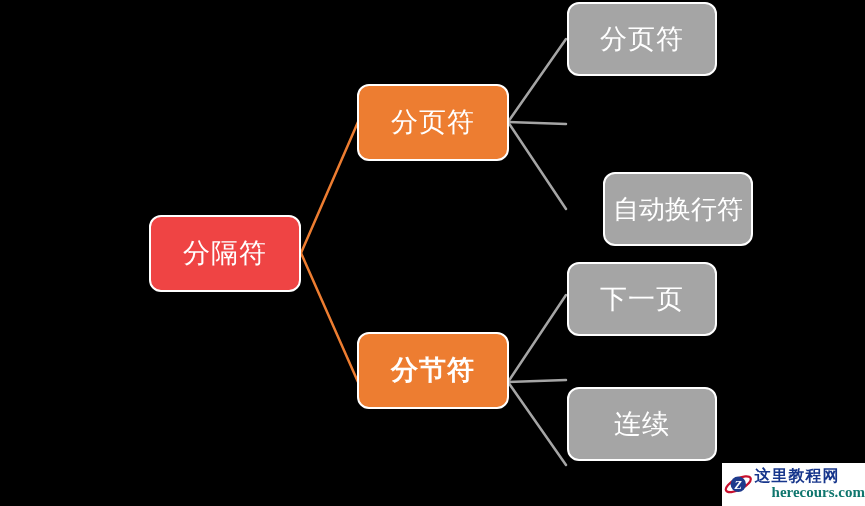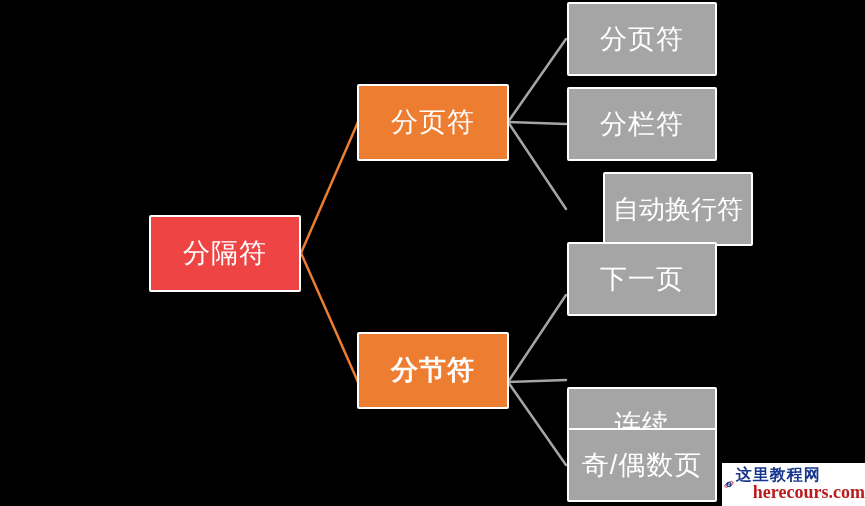--- a/index.html
+++ b/index.html
@@ -5,49 +5,49 @@
   html,body{margin:0;padding:0;}
   body{
     width:865px;height:506px;position:relative;overflow:hidden;
     background:#000000;
     font-family:"Liberation Sans","DejaVu Sans",sans-serif;
   }
   .stage{position:absolute;inset:0;}
   svg.connectors{position:absolute;left:0;top:0;width:865px;height:506px;}
   .node{
     position:absolute;box-sizing:border-box;
-    border:2px solid #ffffff;border-radius:2px;
+    border:2px solid #ffffff;border-radius:12px;
     display:flex;align-items:center;justify-content:center;
     color:#ffffff;font-size:27px;line-height:1;letter-spacing:1px;
     text-align:center;white-space:nowrap;
   }
   .root{left:149px;top:215px;width:152px;height:77px;background:#ef4444;}
   .branch{left:357px;width:152px;height:77px;background:#ED7D31;}
   .b1{top:84px;}
   .b2{top:332px;font-weight:bold;}
   .child{left:567px;width:150px;height:74px;background:#A5A5A5;}
   .c1{top:2px;}
   .c2{top:87px;}
   .c3{top:172px;margin-left:36px;}
-  .c4{top:242px;}
+  .c4{top:262px;}
   .c5{top:343px;margin-top:44px;}
   .c6{top:428px;}
   .c3 .node-label{letter-spacing:0;font-size:26px;}
   .watermark{
     position:absolute;right:0;bottom:0;width:143px;height:43px;
     background:#ffffff;display:flex;align-items:center;gap:2px;
     padding-left:2px;box-sizing:border-box;
   }
   .wm-text{display:flex;flex-direction:column;justify-content:center;line-height:1.05;}
   .wm-name{
     color:#17368C;font-size:16px;font-weight:bold;letter-spacing:1px;
     font-family:Liberation Serif, serif;
   }
   .wm-url{
-    color:#b91c1c;font-size:18px;font-weight:bold;
+    color:#0f766e;font-size:15px;font-weight:bold;
     font-family:"Liberation Serif","DejaVu Serif",serif;
     padding-left:17px;
   }
 </style>
 </head>
 <body>
 
 <div class="stage">
 
   <svg class="connectors" xmlns="http://www.w3.org/2000/svg">
@@ -68,34 +68,28 @@
   <div class="node branch b1">
     <span class="node-label">分页符</span>
   </div>
   <div class="node branch b2">
     <span class="node-label">分节符</span>
   </div>
 
   <div class="node child c1">
     <span class="node-label">分页符</span>
   </div>
-  <div class="node child c2">
-    <span class="node-label">分栏符</span>
-  </div>
   <div class="node child c3">
     <span class="node-label">自动换行符</span>
   </div>
   <div class="node child c4">
     <span class="node-label">下一页</span>
   </div>
   <div class="node child c5">
     <span class="node-label">连续</span>
-  </div>
-  <div class="node child c6">
-    <span class="node-label">奇/偶数页</span>
   </div>
 
   <div class="watermark">
     <svg width="52" height="43" viewBox="0 0 52 43" xmlns="http://www.w3.org/2000/svg">
       <ellipse cx="26" cy="21" rx="25" ry="10" fill="none" stroke-width="4" transform="rotate(-27 26 21)" stroke="#C8102E"></ellipse>
       <circle cx="26" cy="21" r="14" fill="#1E3A8C"></circle>
       <text x="26" y="29" text-anchor="middle" font-size="22" font-weight="bold" font-style="italic" fill="#ffffff" font-family="Liberation Serif, DejaVu Serif, serif">Z</text>
     </svg>
     <div class="wm-text">
       <span class="wm-name">这里教程网</span>

